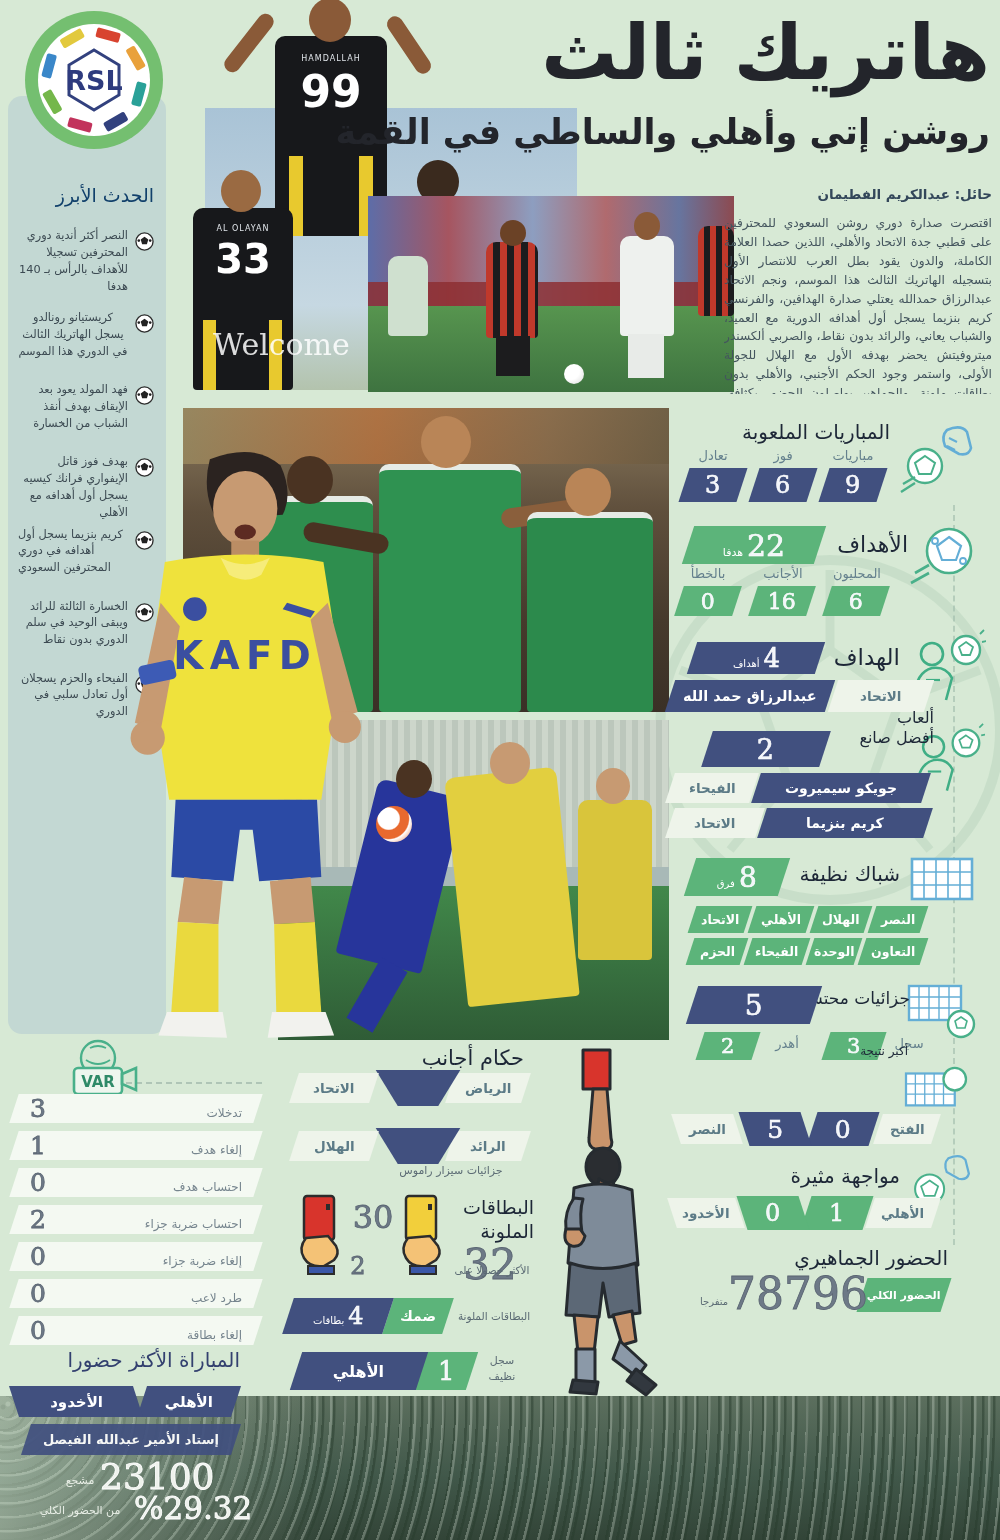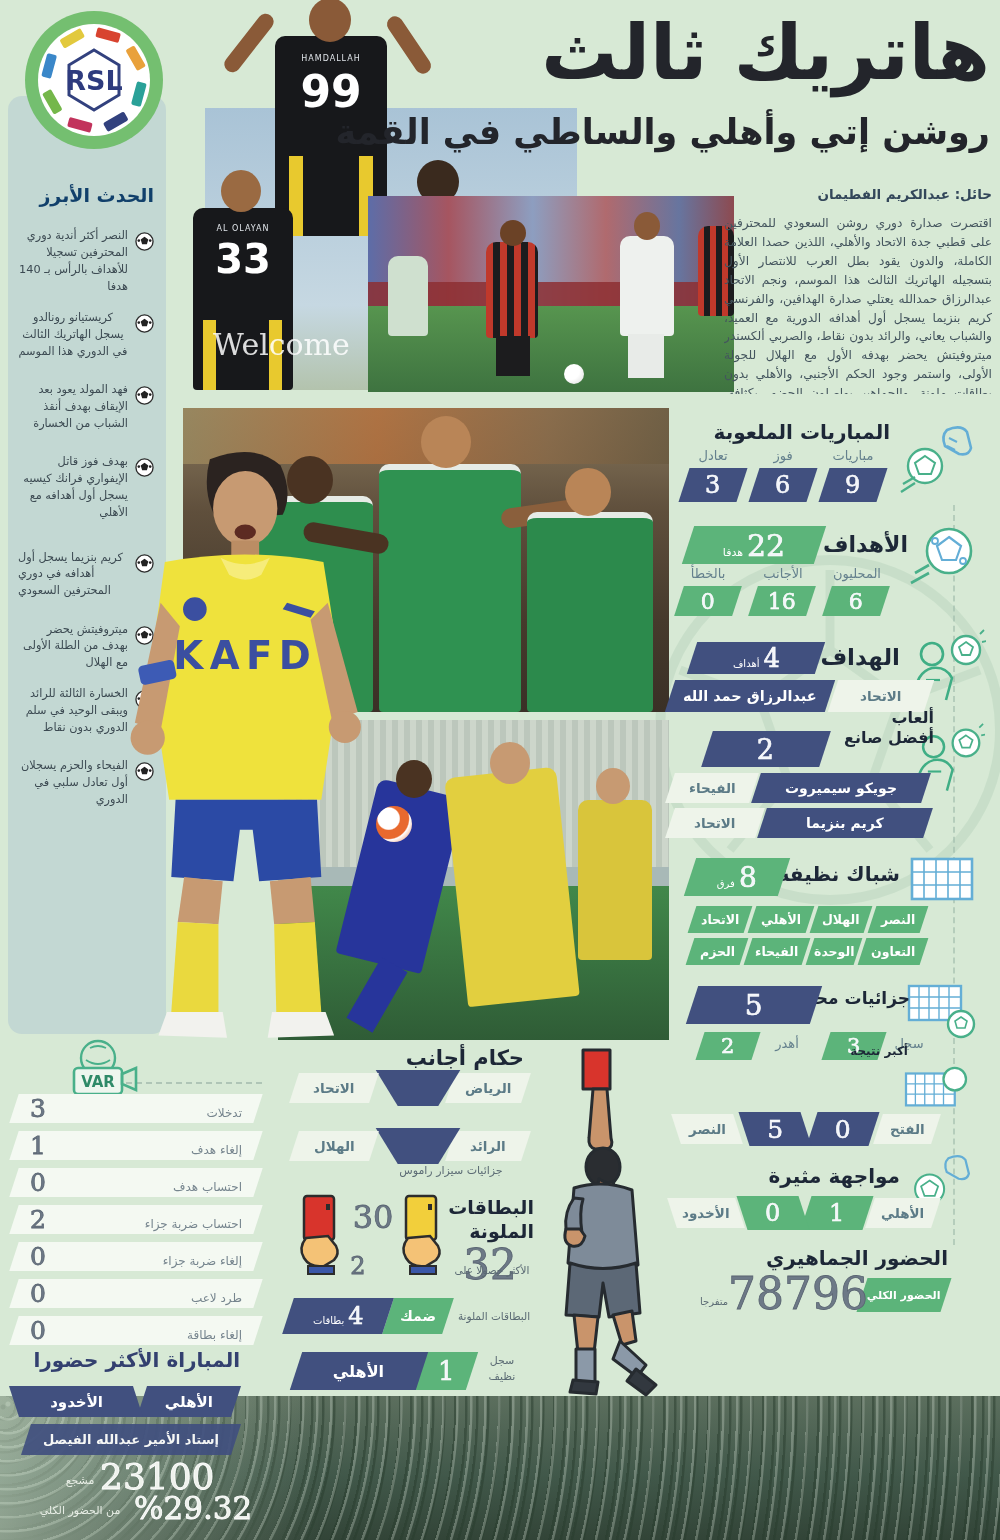--- a/index.html
+++ b/index.html
@@ -7,21 +7,21 @@
   .page{position:relative;width:1000px;height:1540px;margin:0 auto;background:#d7e9d5;overflow:hidden;direction:rtl}
   .abs{position:absolute}
   
   .pg{position:absolute;display:flex;align-items:center;justify-content:center;transform:skewX(-18deg)}
   .pg2{position:absolute;display:flex;align-items:center;justify-content:center;transform:skewX(18deg)}
   .pg>.in{transform:skewX(18deg);display:flex;align-items:baseline;gap:4px;white-space:nowrap}
   .pg2>.in{transform:skewX(-18deg);display:flex;align-items:baseline;gap:4px;white-space:nowrap}
   .navy{background:#41507f;color:#fff}
   .green{background:#5cb47a;color:#fff}
   .pale{background:#eef4ea;color:#5c7b87}
-  .sec{position:absolute;font-weight:bold;color:#1d2737;text-align:right;white-space:nowrap}
+  .sec{position:absolute;font-weight:normal;color:#1d2737;text-align:right;white-space:nowrap}
   .lbl{position:absolute;color:#64808d;font-size:13px;text-align:center;white-space:nowrap}
   .hn{font-family:"DejaVu Serif",serif;font-weight:400}
   .hn-w{color:#f2f5fa;-webkit-text-stroke:.6px #fff}
   .hn-g{color:#6d7987;-webkit-text-stroke:.8px #5a6572}
   .barteam{font-size:12.5px;font-weight:bold}
   .paletxt{font-size:13.5px;font-weight:bold}
   .navytxt{font-size:14.5px;font-weight:bold}
   .small-gray{position:absolute;color:#5b6b74;font-size:11px;text-align:center;white-space:nowrap}
   .vdash{position:absolute;border-right:2px dashed #a3bfae;opacity:.65}
   .fig{position:absolute;border-radius:10px 10px 4px 4px}
@@ -101,46 +101,37 @@
     </div>
     <div class="abs" style="position:relative;margin-bottom:14px;padding-left:4px;padding-right:28px;min-height:58px">
       <svg class="abs" style="right:2px;top:4px" width="19" height="19" viewBox="0 0 20 20">
           <circle cx="10" cy="10" r="9" fill="#fff" stroke="#2c2c2c" stroke-width="1.4"></circle>
           <polygon points="10,5 14,8 12.5,13 7.5,13 6,8" fill="#222"></polygon>
           <circle cx="4" cy="9" r="1.4" fill="#222"></circle>
           <circle cx="16" cy="9" r="1.4" fill="#222"></circle>
         </svg>
       <div style="font-size:11.3px;line-height:1.5;color:#3c4a52;text-align:right">فهد المولد يعود بعد الإيقاف بهدف أنقذ الشباب من الخسارة</div>
     </div>
-    <div class="abs" style="position:relative;margin-bottom:28px;padding-left:4px;padding-right:28px;min-height:58px">
+    <div class="abs" style="position:relative;margin-bottom:5px;padding-left:4px;padding-right:28px;min-height:58px">
       <svg class="abs" style="right:2px;top:4px" width="19" height="19" viewBox="0 0 20 20">
           <circle cx="10" cy="10" r="9" fill="#fff" stroke="#2c2c2c" stroke-width="1.4"></circle>
           <polygon points="10,5 14,8 12.5,13 7.5,13 6,8" fill="#222"></polygon>
           <circle cx="4" cy="9" r="1.4" fill="#222"></circle>
           <circle cx="16" cy="9" r="1.4" fill="#222"></circle>
         </svg>
       <div style="font-size:11.3px;line-height:1.5;color:#3c4a52;text-align:right">بهدف فوز قاتل الإيفواري فرانك كيسيه يسجل أول أهدافه مع الأهلي</div>
     </div>
     <div class="abs" style="position:relative;margin-bottom:14px;padding-left:4px;padding-right:28px;min-height:58px">
       <svg class="abs" style="right:2px;top:4px" width="19" height="19" viewBox="0 0 20 20">
           <circle cx="10" cy="10" r="9" fill="#fff" stroke="#2c2c2c" stroke-width="1.4"></circle>
           <polygon points="10,5 14,8 12.5,13 7.5,13 6,8" fill="#222"></polygon>
           <circle cx="4" cy="9" r="1.4" fill="#222"></circle>
           <circle cx="16" cy="9" r="1.4" fill="#222"></circle>
         </svg>
       <div style="font-size:11.3px;line-height:1.5;color:#3c4a52;text-align:left">كريم بنزيما يسجل أول أهدافه في دوري المحترفين السعودي</div>
-    </div>
-    <div class="abs" style="position:relative;margin-bottom:14px;padding-left:4px;padding-right:28px;min-height:48px">
-      <svg class="abs" style="right:2px;top:4px" width="19" height="19" viewBox="0 0 20 20">
-          <circle cx="10" cy="10" r="9" fill="#fff" stroke="#2c2c2c" stroke-width="1.4"></circle>
-          <polygon points="10,5 14,8 12.5,13 7.5,13 6,8" fill="#222"></polygon>
-          <circle cx="4" cy="9" r="1.4" fill="#222"></circle>
-          <circle cx="16" cy="9" r="1.4" fill="#222"></circle>
-        </svg>
-      <div style="font-size:11.3px;line-height:1.5;color:#3c4a52;text-align:right">ميتروفيتش يحضر بهدف من الطلة الأولى مع الهلال</div>
     </div>
     <div class="abs" style="position:relative;margin-bottom:14px;padding-left:4px;padding-right:28px;min-height:58px">
       <svg class="abs" style="right:2px;top:4px" width="19" height="19" viewBox="0 0 20 20">
           <circle cx="10" cy="10" r="9" fill="#fff" stroke="#2c2c2c" stroke-width="1.4"></circle>
           <polygon points="10,5 14,8 12.5,13 7.5,13 6,8" fill="#222"></polygon>
           <circle cx="4" cy="9" r="1.4" fill="#222"></circle>
           <circle cx="16" cy="9" r="1.4" fill="#222"></circle>
         </svg>
       <div style="font-size:11.3px;line-height:1.5;color:#3c4a52;text-align:right">الخسارة الثالثة للرائد ويبقى الوحيد في سلم الدوري بدون نقاط</div>
     </div>

